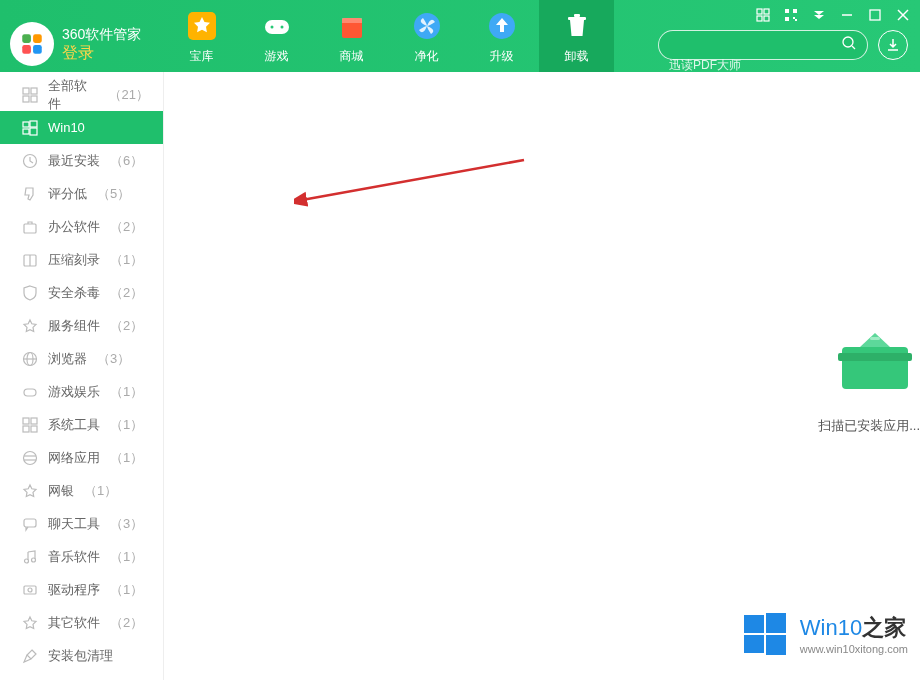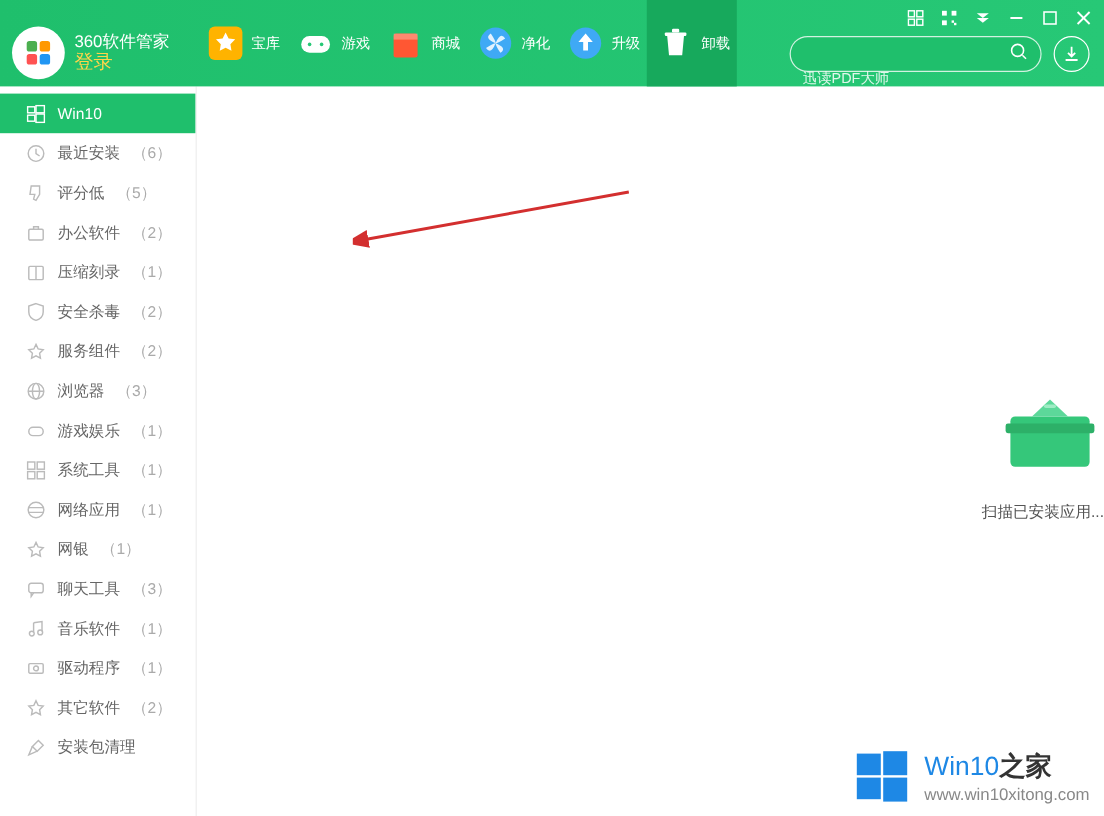--- a/index.html
+++ b/index.html
@@ -20,21 +20,21 @@
     display: flex; align-items: center; justify-content: center; margin-right: 8px;
   }
   .logo svg { width: 26px; height: 26px; }
   .logo-text { color: #fff; font-size: 14px; line-height: 1.2; }
   .login-link { color: #ffd54a; font-size: 16px; }
 
   .nav {
     display: flex; align-items: stretch;
   }
   .nav-item {
-    width: 75px; display: flex; flex-direction: row; align-items: center; justify-content: center;
+    width: 75px; display: flex; flex-direction: column; align-items: center; justify-content: center;
     color: #fff; cursor: pointer; gap: 4px;
   }
   .nav-item.active { background: #17a95c; }
   .nav-item .icon-box {
     width: 36px; height: 36px; display: flex; align-items: center; justify-content: center;
   }
   .nav-item .label { font-size: 12px; color: #fff; }
 
   .rightbar {
     position: absolute; right: 8px; top: 6px; display: flex; align-items: center; gap: 10px;
@@ -73,25 +73,25 @@
   .side-item .count { color: #aaa; }
   .side-item.active .count { color: #fff; }
 
   .main {
     flex: 1; position: relative; display: flex; flex-direction: column; align-items: flex-end; justify-content: center;
   }
   .scan-illustration { margin-bottom: 16px; }
   .scan-text { font-size: 13px; color: #555; }
 
   .watermark {
-    position: absolute; right: 12px; bottom: 8px; display: flex; align-items: center; gap: 10px;
+    position: absolute; right: 12px; bottom: 21px; display: flex; align-items: center; gap: 10px;
   }
   .watermark-text .t1 { font-size: 22px; color: #333; font-weight: 500; }
   .watermark-text .t1 span { color: #1e88e5; }
-  .watermark-text .t2 { font-size: 14px; color: #888; }
+  .watermark-text .t2 { font-size: 11px; color: #888; }
 
   .arrow {
     position: absolute; left: 130px; top: 84px; pointer-events: none; z-index: 5;
   }
 
   
   .sidebar::-webkit-scrollbar { width: 0; }
 </style>
 </head>
 <body>
@@ -224,20 +224,32 @@
     <div class="dl-btn">
       <svg width="16" height="16" viewBox="0 0 16 16" fill="none" stroke="#fff" stroke-width="1.5">
           <path d="M8 2v8M5 7l3 3 3-3M3 13h10"></path>
         </svg>
     </div>
   </div>
 </div>
 
 <div class="body-area">
   <div class="sidebar" id="sidebar">
+      <div class="side-item">
+        <span class="sicon">
+          <svg width="16" height="16" viewBox="0 0 16 16" fill="none" stroke="#bbb" stroke-width="1.2">
+            <rect x="1" y="1" width="6" height="6"></rect>
+            <rect x="9" y="1" width="6" height="6"></rect>
+            <rect x="1" y="9" width="6" height="6"></rect>
+            <rect x="9" y="9" width="6" height="6"></rect>
+          </svg>
+        </span>
+        <span>全部软件</span>
+        <span class="count">（21）</span>
+      </div>
       <div class="side-item active">
         <span class="sicon">
           <svg width="16" height="16" viewBox="0 0 16 16" fill="none" stroke="#fff" stroke-width="1.2">
             <rect x="1" y="2" width="6" height="5"></rect>
             <rect x="8" y="1" width="7" height="6"></rect>
             <rect x="1" y="9" width="6" height="5"></rect>
             <rect x="8" y="8" width="7" height="7"></rect>
           </svg>
         </span>
         <span>Win10</span>

